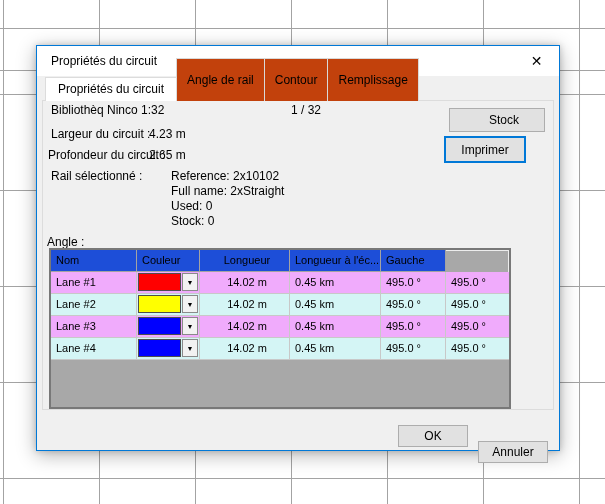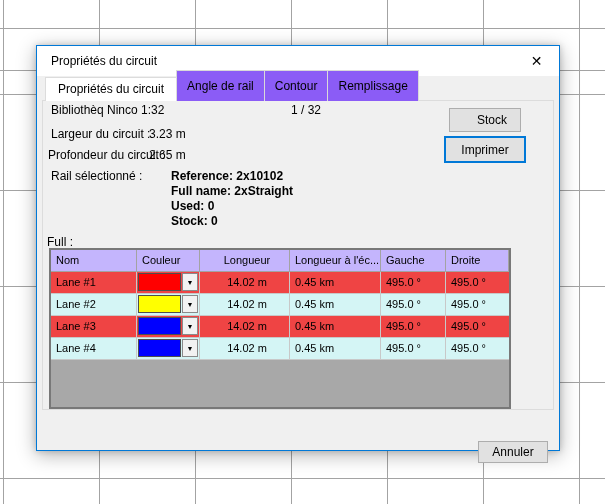--- a/index.html
+++ b/index.html
@@ -23,50 +23,50 @@
     position:absolute;left:36px;top:45px;width:524px;height:406px;
     background:#f0f0f0;border:1px solid #0078d7;box-sizing:border-box;
     box-shadow:0 4px 18px rgba(0,0,0,.30), 0 0 6px rgba(0,0,0,.18);
   }
   .titlebar{position:absolute;left:0;top:0;right:0;height:30px;background:#fff;}
   .title{position:absolute;left:14px;top:0;line-height:30px;font-size:12px;}
   .closebtn{position:absolute;right:0;top:0;width:45px;height:29px;display:flex;align-items:center;justify-content:center;cursor:default;}
   .closebtn span{font-size:14px;line-height:14px;color:#000;}
   
   .tabs{position:absolute;left:8px;top:31px;height:24px;display:flex;align-items:flex-end;z-index:3;}
-  .tab{height:20px;line-height:20px;padding:5px 10px;font-size:12px;background:#8b5cf6;
+  .tab{height:20px;line-height:20px;padding:11px 10px;font-size:12px;background:#c2410c;
        border:1px solid #d9d9d9;border-bottom:none;margin-right:-1px;}
   .tab.active{height:23px;line-height:22px;padding:0 12px;background:#fff;border:1px solid #dcdcdc;border-bottom:none;z-index:4;}
   .page{position:absolute;left:5px;top:54px;width:512px;height:310px;border:1px solid #dcdcdc;background:#f0f0f0;box-sizing:border-box;z-index:1;}
   
   .txt{position:absolute;font-size:12px;white-space:nowrap;z-index:2;}
-  .rail-lines{line-height:15px;font-weight:bold;}
+  .rail-lines{line-height:15px;}
   .rail-lines div{height:15px;}
   
   .btn{position:absolute;z-index:2;background:#e1e1e1;border:1px solid #adadad;
        font-size:12px;display:flex;align-items:center;justify-content:center;
        box-sizing:border-box;cursor:default;font-family:inherit;}
-  .btn-stock{left:412px;top:62px;width:72px;height:24px;padding-left:20px;}
+  .btn-stock{left:412px;top:62px;width:96px;height:24px;padding-left:20px;}
   .btn-print{left:407px;top:90px;width:82px;height:27px;border:2px solid #0078d7;}
   .btn-ok{left:361px;top:379px;width:70px;height:22px;}
   .btn-cancel{left:441px;top:395px;width:70px;height:22px;}
   
   .voies-label{left:10px;top:189px;}
   .lane-table{
     position:absolute;left:12px;top:202px;width:462px;height:161px;z-index:2;
     border:2px solid #787878;box-sizing:border-box;background:#a8a8a8;
     box-shadow:inset 0 0 0 1px #ededed;
     display:flex;flex-direction:column;font-size:11px;
   }
   .trow{display:flex;height:22px;flex:none;}
   .tcell{box-sizing:border-box;padding:0 0 0 5px;line-height:21px;overflow:hidden;white-space:nowrap;
          border-right:1px solid #c8c8c8;border-bottom:1px solid #c8c8c8;}
-  .thead .tcell{background:#c4b5fd;border-right:1px solid #a3a3a3;border-bottom:1px solid #a3a3a3;}
+  .thead .tcell{background:#1d4ed8;border-right:1px solid #a3a3a3;border-bottom:1px solid #a3a3a3;}
   .c0{width:86px;} .c1{width:63px;} .c2{width:90px;text-align:center;} .c3{width:91px;} .c4{width:65px;} .c5{flex:1;border-right:none;}
-  .row-a .tcell{background:#ef4444;}
+  .row-a .tcell{background:#f0abfc;}
   .row-b .tcell{background:#d4f5f5;}
   .color-cell{position:relative;padding:0;}
   .swatch{position:absolute;left:1px;top:1px;bottom:2px;width:41px;border:1px solid #4d4d4d;}
   .drop-btn{position:absolute;right:1px;top:1px;bottom:2px;width:16px;background:#f2f2f2;border:1px solid #8a8a8a;
             display:flex;align-items:center;justify-content:center;box-sizing:border-box;}
   .drop-btn span{font-size:7px;color:#000;line-height:7px;}
   .filler{flex:1;background:#a8a8a8;}
 </style>
 </head>
 <body>
@@ -87,46 +87,45 @@
       <div class="tab">Contour</div>
       <div class="tab">Remplissage</div>
     </div>
 
     <div class="page"></div>
 
     <span class="txt" style="left:14px;top:57px;">Bibliothèq Ninco 1:32</span>
     <span class="txt" style="left:254px;top:57px;">1 / 32</span>
 
     <span class="txt" style="left:14px;top:81px;">Largeur du circuit :</span>
-    <span class="txt" style="left:112px;top:81px;">3.23 m</span>
+    <span class="txt" style="left:112px;top:81px;">4.23 m</span>
 
     <span class="txt" style="left:11px;top:102px;">Profondeur du circuit :</span>
     <span class="txt" style="left:112px;top:102px;">2.65 m</span>
 
     <span class="txt" style="left:14px;top:123px;">Rail sélectionné :</span>
     <div class="txt rail-lines" style="left:134px;top:123px;">
       <div>Reference: 2x10102</div>
       <div>Full name: 2xStraight</div>
       <div>Used: 0</div>
       <div>Stock: 0</div>
     </div>
 
     <button class="btn btn-stock">Stock</button>
     <button class="btn btn-print">Imprimer</button>
 
-    <span class="txt voies-label">Full :</span>
+    <span class="txt voies-label">Angle :</span>
 
     <div class="lane-table">
       <div class="trow thead">
         <div class="tcell c0">Nom</div>
         <div class="tcell c1">Couleur</div>
         <div class="tcell c2">Longueur</div>
         <div class="tcell c3">Longueur à l'éc...</div>
         <div class="tcell c4">Gauche</div>
-        <div class="tcell c5">Droite</div>
       </div>
 
       <div class="trow row-a">
         <div class="tcell c0">Lane #1</div>
         <div class="tcell c1 color-cell">
           <span class="swatch" style="background: rgb(255, 0, 0);"></span>
           <span class="drop-btn">
               <span>▼</span>
             </span>
         </div>
@@ -174,16 +173,17 @@
         </div>
         <div class="tcell c2">14.02 m</div>
         <div class="tcell c3">0.45 km</div>
         <div class="tcell c4">495.0 °</div>
         <div class="tcell c5">495.0 °</div>
       </div>
 
       <div class="filler"></div>
     </div>
 
+    <button class="btn btn-ok">OK</button>
     <button class="btn btn-cancel">Annuler</button>
 
   </div>
 </div>
 
 </body></html>

